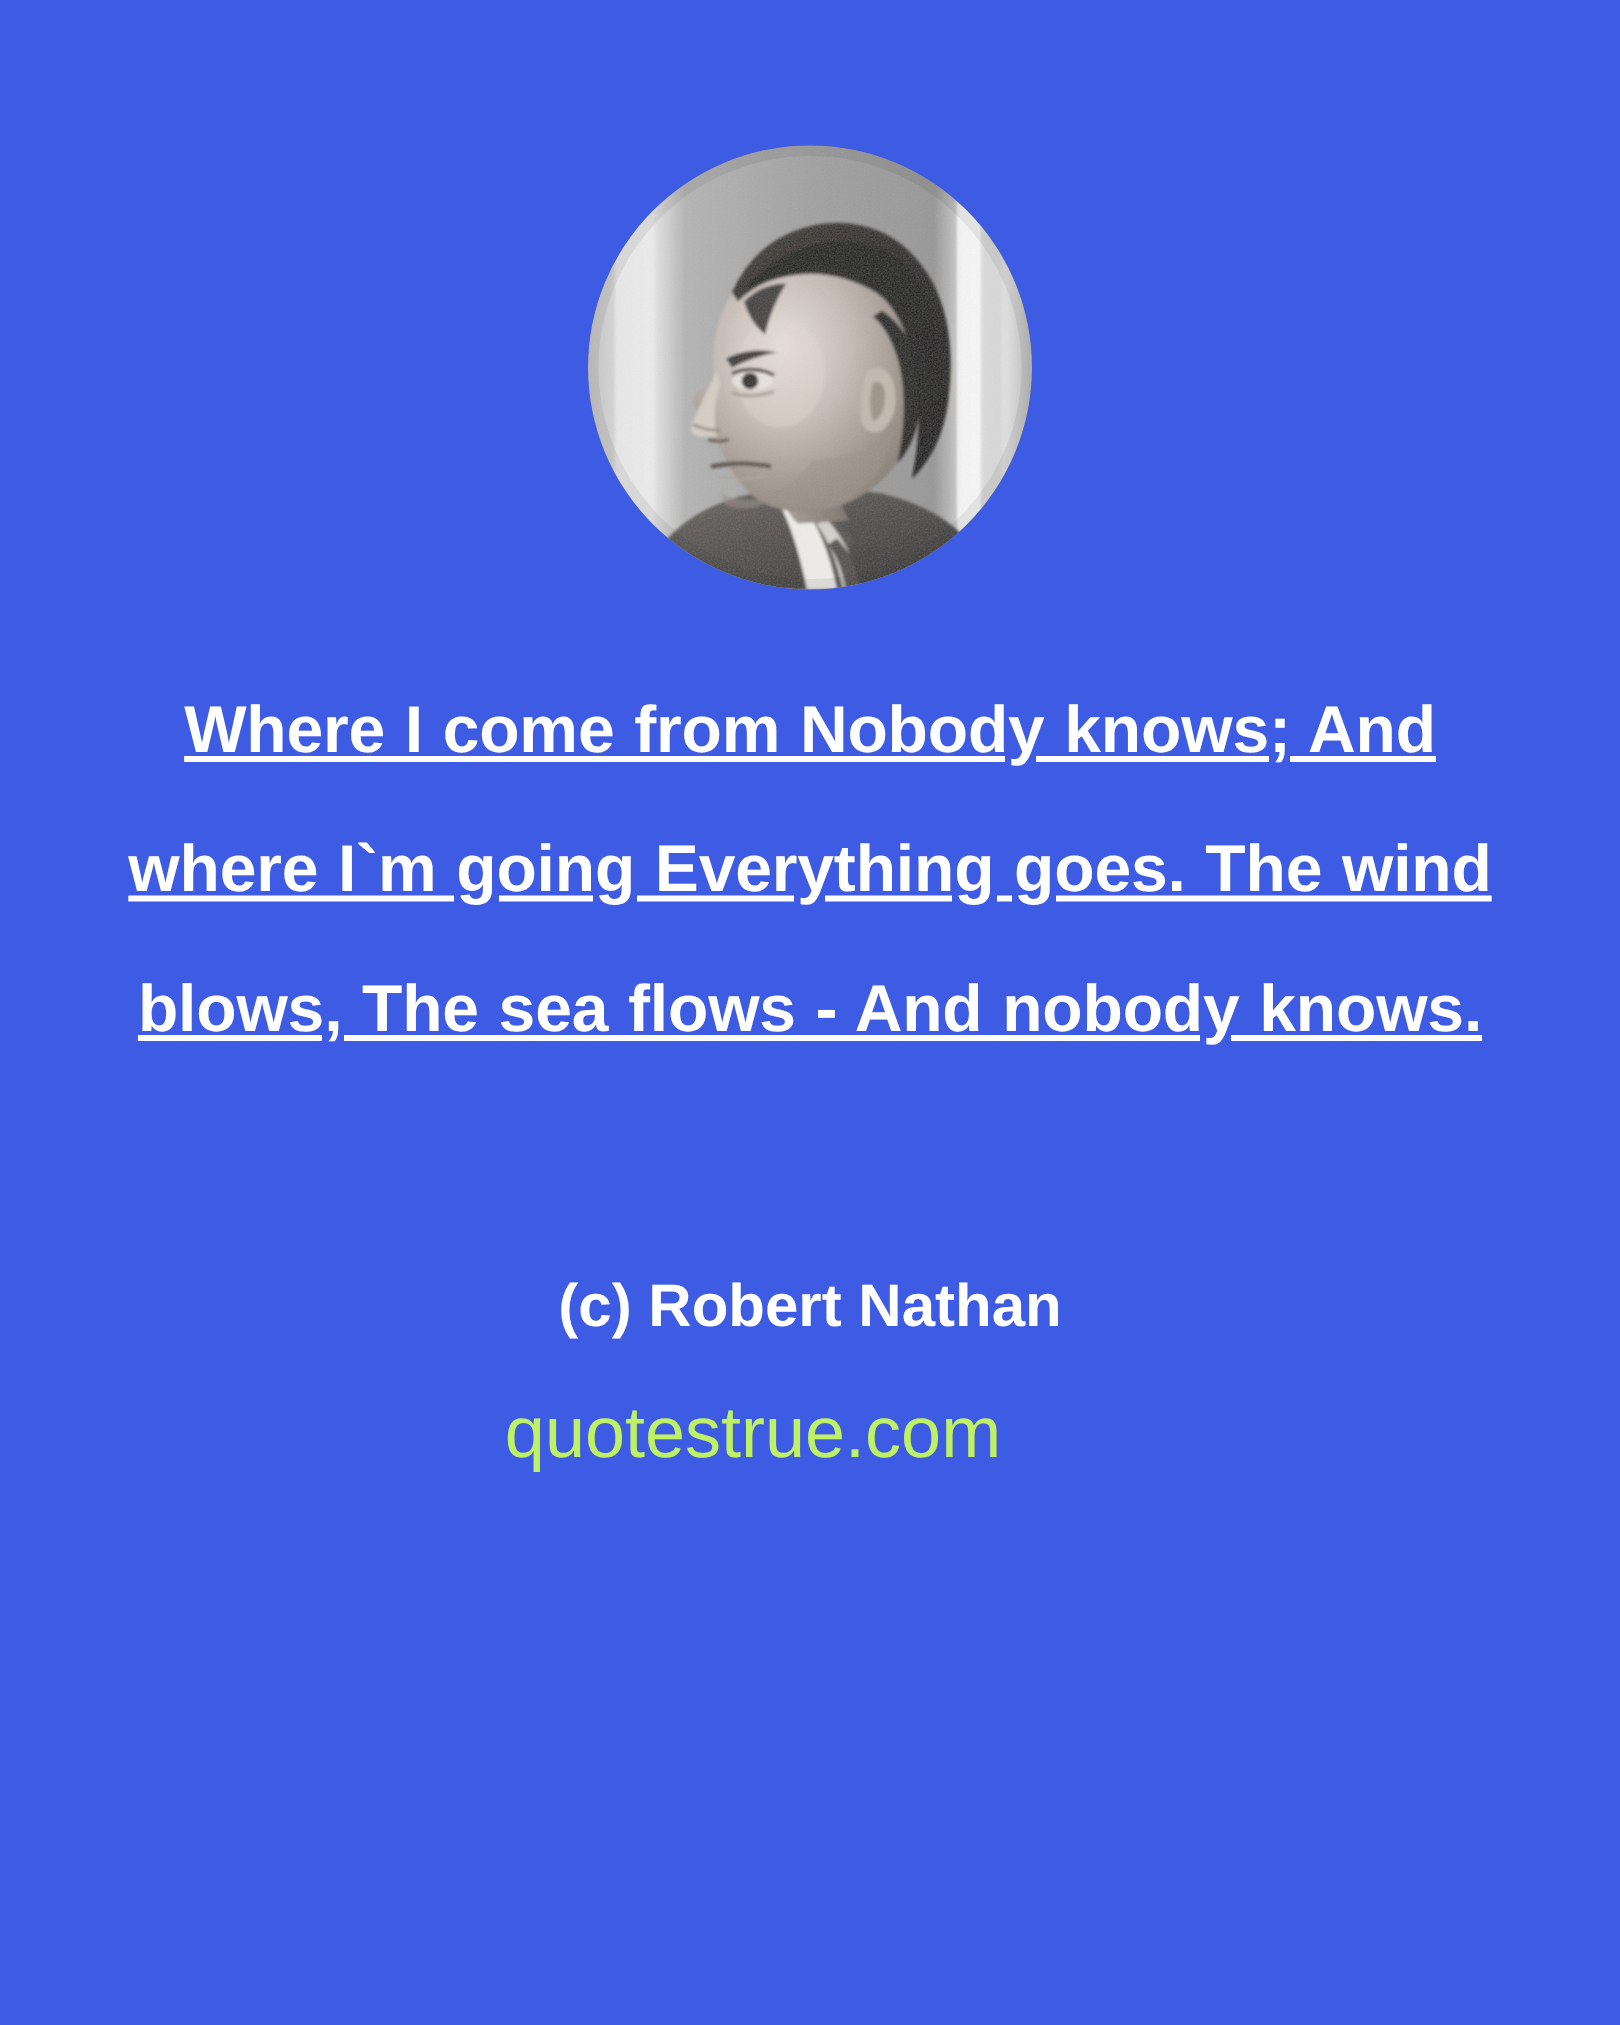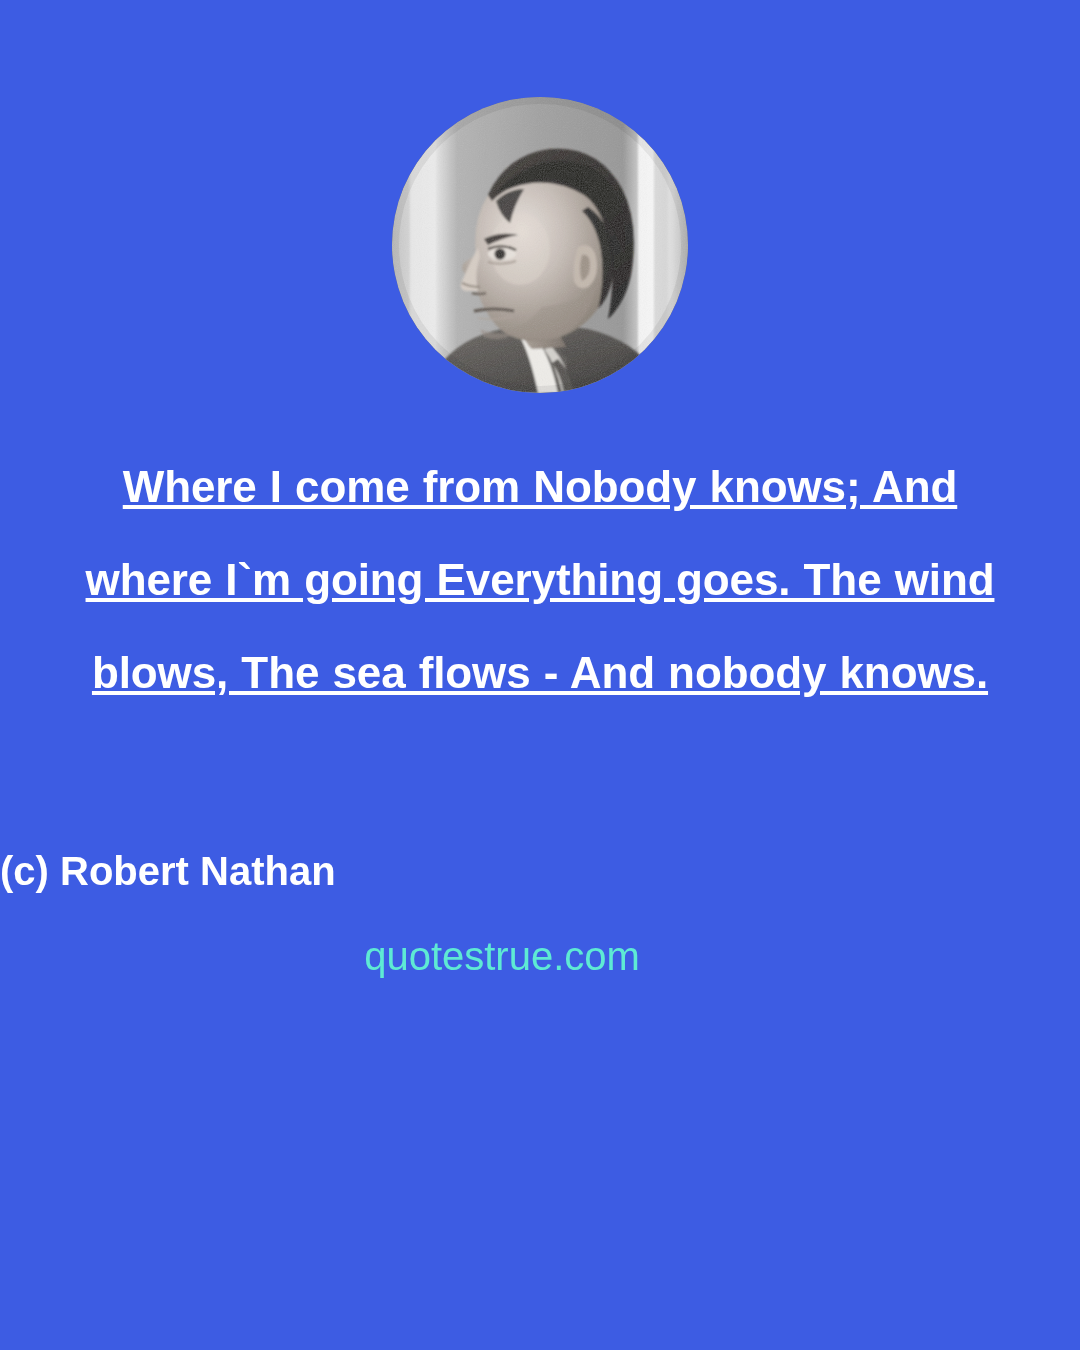--- a/index.html
+++ b/index.html
@@ -61,36 +61,36 @@
     word-spacing: 1px;
     text-decoration: underline;
   }
 
   
   .attribution {
     position: absolute;
     top: 843px;
     left: 0;
     width: 1080px;
-    text-align: left;
+    text-align: center;
     color: #ffffff;
     font-size: 40px;
     font-weight: bold;
     line-height: 56px;
   }
 
   
   .site {
     position: absolute;
     top: 928px;
     left: 0;
     width: 1004px;
     text-align: center;
-    color: #5eead4;
-    font-size: 40px;
+    color: #bef264;
+    font-size: 48px;
     font-weight: normal;
     line-height: 56px;
   }
 </style>
 </head>
 <body>
 
 <div class="card">
 
   <div class="portrait-wrap">

